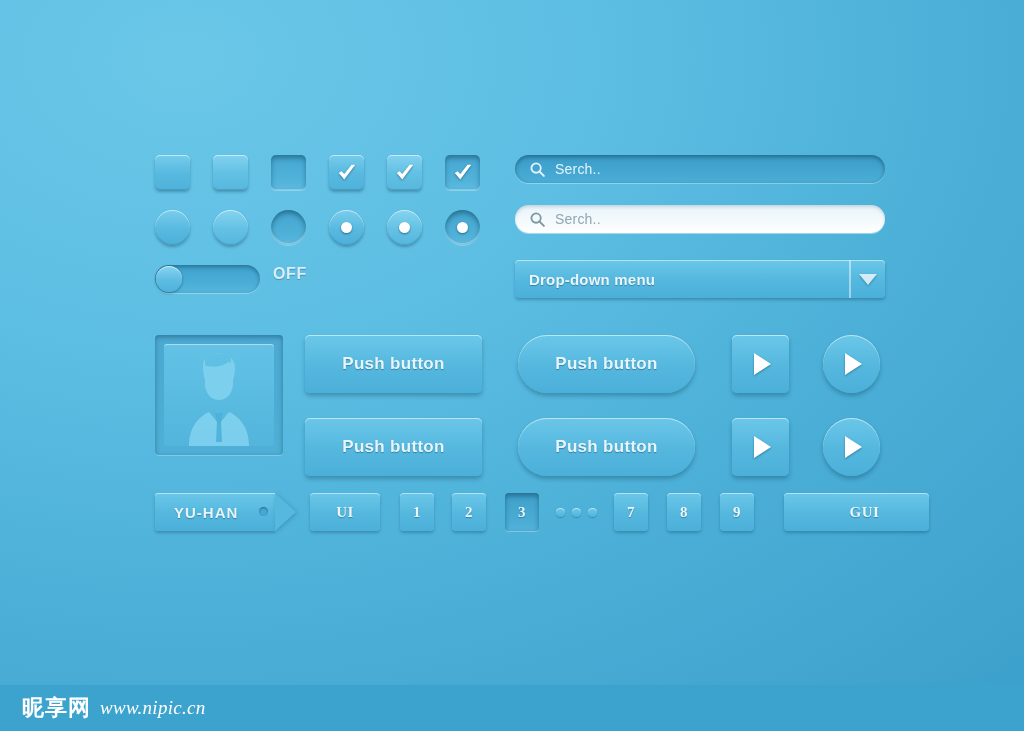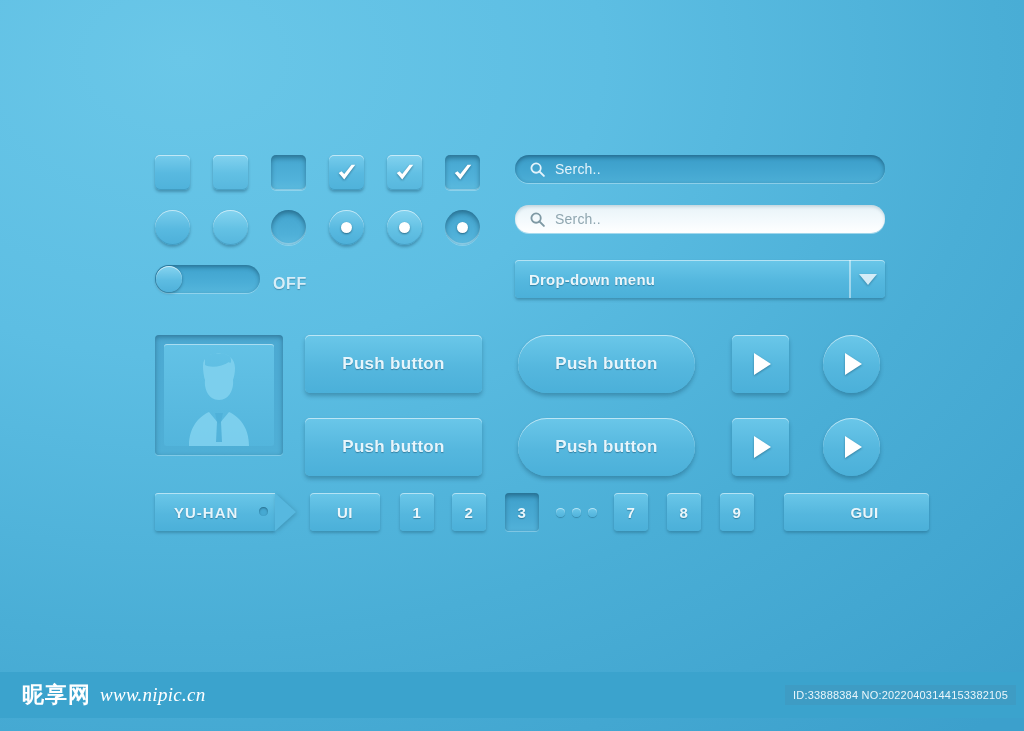--- a/index.html
+++ b/index.html
@@ -8,21 +8,21 @@
     font-family:"Liberation Sans", sans-serif;
     background:#5ebfe4;
     position:relative;
   }
   .stage{
     position:absolute;inset:0;
     background:
       radial-gradient(120% 120% at 18% 8%, #6ac7e8 0%, #5dbee3 34%, #4aaed6 66%, #3ca0cc 100%);
   }
   .bottombar{
-    position:absolute;left:0;right:0;bottom:13px;height:46px;
+    position:absolute;left:0;right:0;bottom:0;height:46px;
     background:#3ba3cd;
     display:flex;align-items:center;
   }
   .wm{display:flex;align-items:center;gap:9px;margin-left:22px;}
   .wm-cn{
     font-family:"DejaVu Sans", sans-serif;
     font-size:22px;font-weight:bold;color:#ffffff;
     letter-spacing:1px;
     -webkit-text-stroke:0px #fff;
   }
@@ -90,21 +90,21 @@
       inset 0 3px 5px rgba(7,48,70,.45),
       inset 0 -2px 0 rgba(255,255,255,.30),
       0 1px 0 rgba(255,255,255,.26);
   }
   .dot{
     width:11px;height:11px;border-radius:50%;background:#ffffff;
     box-shadow:0 1px 2px rgba(6,45,68,.55);
   }
 
   
-  .tgwrap{display:flex;align-items:flex-end;gap:13px;}
+  .tgwrap{display:flex;align-items:flex-start;gap:13px;}
   .tg{
     width:105px;height:28px;border-radius:15px;position:relative;
     background:linear-gradient(180deg,#3fa2cd 0%,#4aadd6 60%,#55b6dc 100%);
     box-shadow:
       inset 0 2px 4px rgba(7,48,70,.42),
       0 1px 0 rgba(255,255,255,.30);
   }
   .knob{
     position:absolute;left:1px;top:1px;width:26px;height:26px;border-radius:50%;
     background:linear-gradient(180deg,#86d4f0 0%,#5dbce2 55%,#4fb1da 100%);
@@ -242,21 +242,21 @@
     border-top:19px solid transparent;border-bottom:19px solid transparent;
     border-left:21px solid #57b8df;
     filter:drop-shadow(1px 1px 2px rgba(8,50,72,.25));
   }
   .tag-hole{
     position:absolute;left:104px;top:14px;width:9px;height:9px;border-radius:50%;
     background:#46a9d2;box-shadow:inset 0 1px 2px rgba(7,48,70,.5);
   }
 
   
-  .pager{position:absolute;left:155px;top:338px;display:flex;align-items:center;gap:0;}
+  .pager{position:absolute;left:155px;top:338px;display:flex;align-items:center;gap:0;font-family:Liberation Serif, serif;}
   .pg{
     height:38px;border-radius:4px;display:flex;align-items:center;justify-content:center;
     font-size:15px;font-weight:bold;color:#eaf6fb;letter-spacing:.5px;
     text-shadow:0 1px 1px rgba(8,55,80,.4);
     background:linear-gradient(180deg,#6ac7e9 0%,#55b7de 55%,#4bb0d9 100%);
     box-shadow:0 2px 3px rgba(8,50,72,.28), inset 0 1px 0 rgba(255,255,255,.5);
     box-sizing:border-box;
   }
   .pg.num{width:34px;}
   .pg.ui{width:70px;}
@@ -421,16 +421,15 @@
       <div class="pg gui" style="margin-left:30px;">GUI</div>
     </div>
 
   </div>
 
   <div class="bottombar">
     <div class="wm">
       <span class="wm-cn">昵享网</span>
       <span class="wm-url">www.nipic.cn</span>
     </div>
-    <span class="idtag">ID:33888384 NO:20220403144153382105</span>
   </div>
 
 </div>
 
 </body></html>

